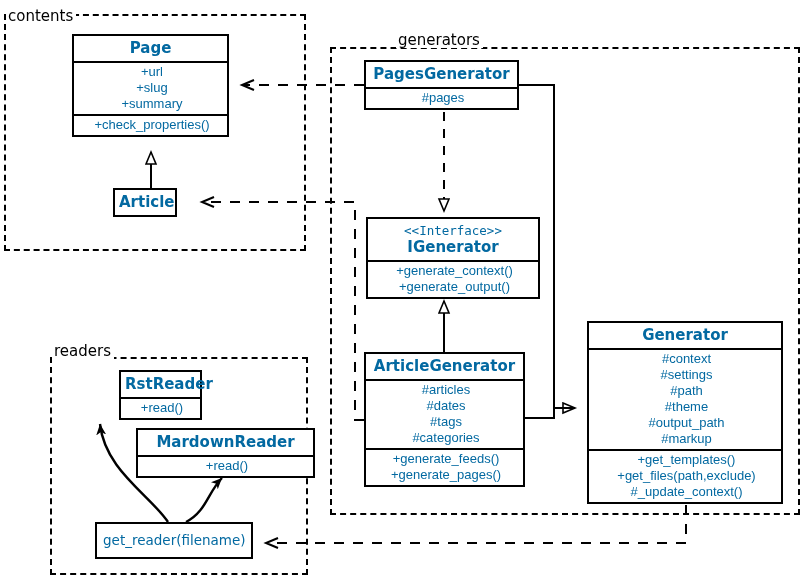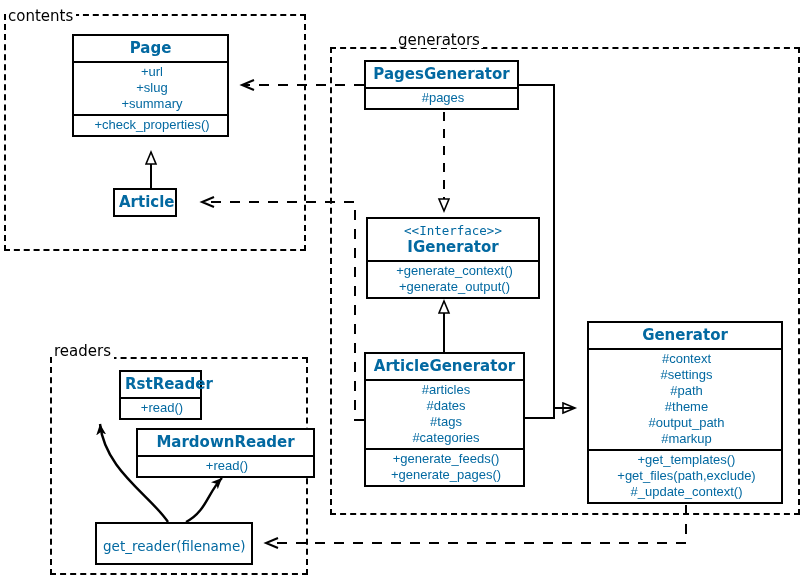--- a/index.html
+++ b/index.html
@@ -74,21 +74,20 @@
     text-align: center;
   }
   .uml.plain {
     font-family: "DejaVu Sans", sans-serif;
   }
   .uml.plain .name {
     font-weight: normal;
     font-size: 13.5px;
     font-family: "DejaVu Sans", sans-serif;
     padding: 8px 6px;
-    margin-top: 6px;
   }
 
   
   #wires {
     position: absolute;
     left: 0; top: 0;
     width: 803px;
     height: 579px;
     pointer-events: none;
   }

